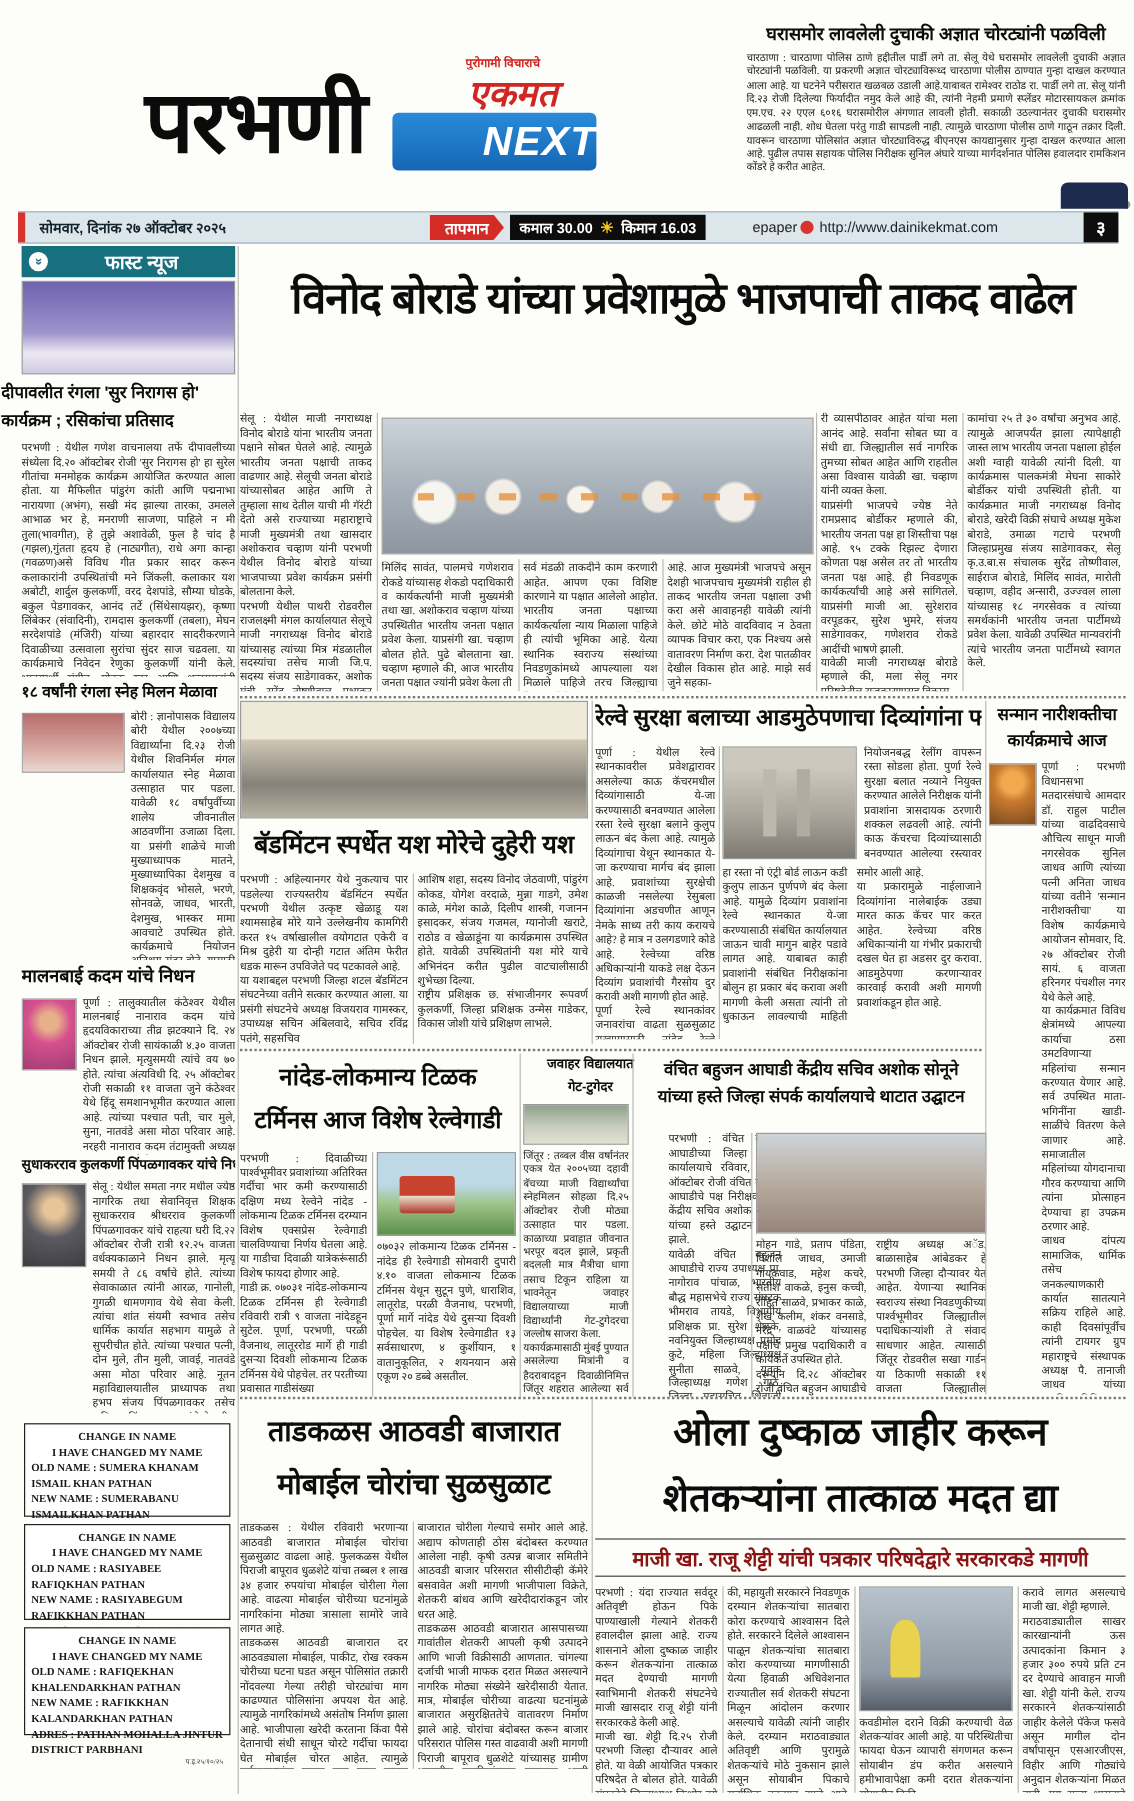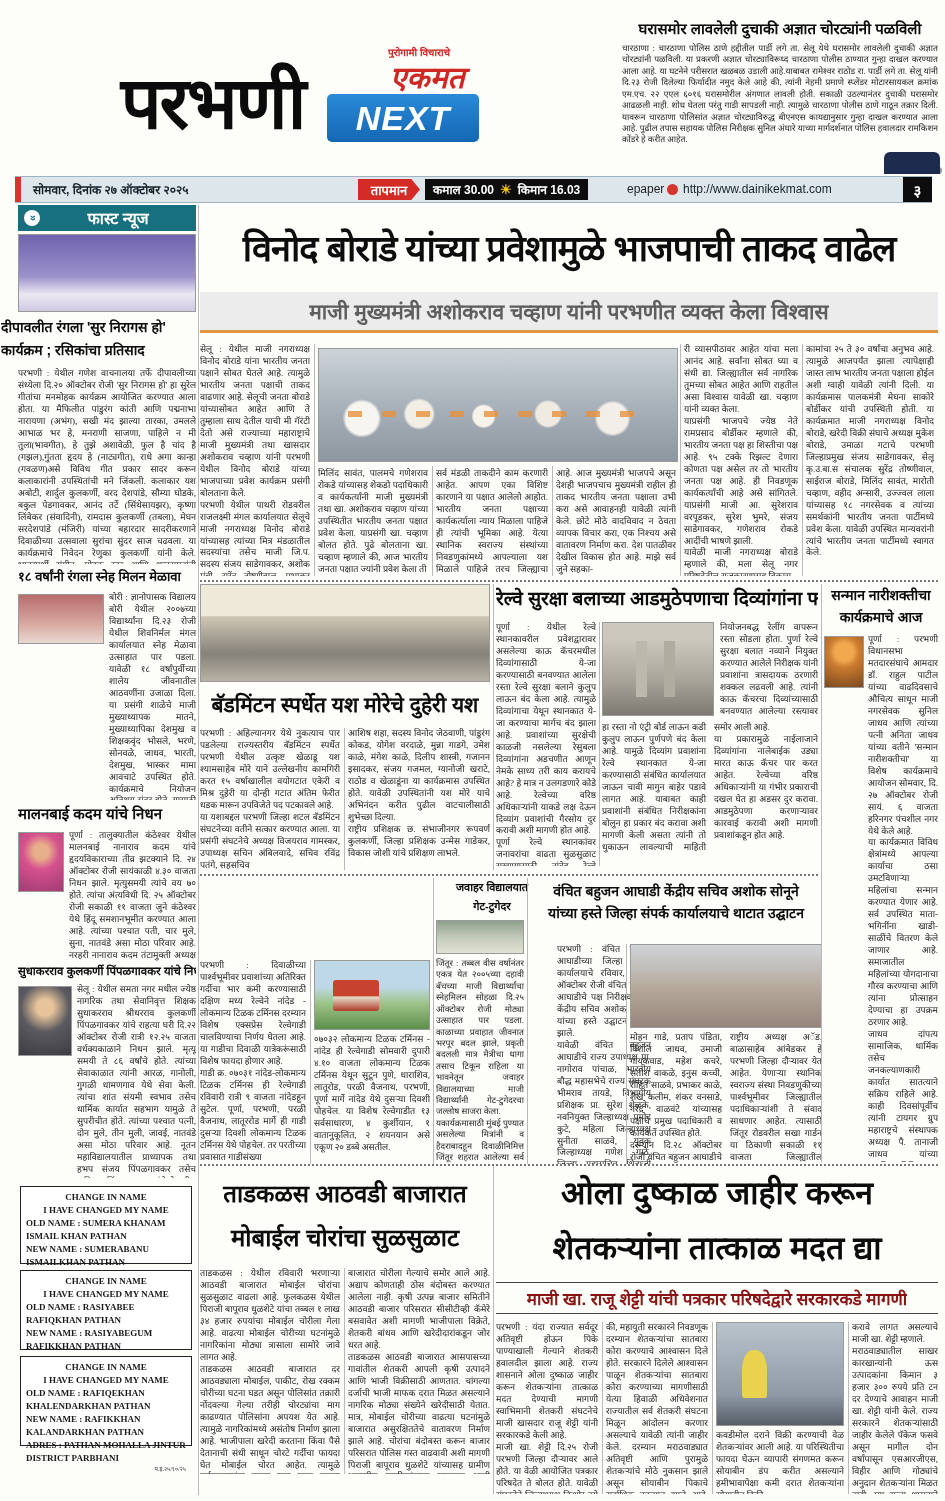--- a/index.html
+++ b/index.html
@@ -50,22 +50,22 @@
 <body>
 
 <div class="page">
 
   <div class="abs" style="left:100px;top:58px;width:225px;height:95px;font-family:'Liberation Sans',sans-serif;
               font-weight:900;font-size:72px;line-height:90px;letter-spacing:-2px;color:#0b0b0b;text-align:center;overflow:hidden;">परभणी</div>
   <div class="abs" style="left:388px;top:45px;width:100px;height:13px;color:#d02724;font-family:'Liberation Sans',sans-serif;
               font-weight:700;font-size:10px;overflow:hidden;">पुरोगामी विचाराचे</div>
   <div class="abs" style="left:390px;top:56px;width:95px;height:38px;color:#d02724;font-family:'Liberation Sans',sans-serif;
               font-weight:900;font-size:30px;font-style:italic;overflow:hidden;">एकमत</div>
-  <div class="abs" style="left:327px;top:94px;width:152px;height:48px;background:linear-gradient(180deg,#2a8ad8,#1567b4);
-              border-radius:5px;display:flex;align-items:center;justify-content:center;">
+  <div class="abs" style="left:327px;top:94px;width:170px;height:48px;background:linear-gradient(180deg,#2a8ad8,#1567b4);
+              border-radius:5px;display:flex;align-items:center;justify-content:flex-end;">
     <span style="color:#fff;font-family:'Liberation Sans',sans-serif;font-weight:900;font-size:34px;
                  font-style:italic;letter-spacing:1px;">NEXT</span>
   </div>
 
   <div class="abs" style="left:622px;top:18px;width:318px;height:152px;">
     <div class="headline" style="position:absolute;left:0;top:0;width:316px;height:22px;font-size:15px;line-height:22px;white-space:nowrap;">घरासमोर लावलेली दुचाकी अज्ञात चोरट्यांनी पळविली</div>
     <div class="body-text" style="position:absolute;left:0;top:25px;width:316px;height:124px;font-size:8.6px;">चारठाणा : चारठाणा पोलिस ठाणे हद्दीतील पार्डी लगे ता. सेलू येथे घरासमोर लावलेली दुचाकी अज्ञात चोरट्यांनी पळविली. या प्रकरणी अज्ञात चोरट्याविरूध्द चारठाणा पोलीस ठाण्यात गुन्हा दाखल करण्यात आला आहे. या घटनेने परीसरात खळबळ उडाली आहे.याबाबत रामेश्वर राठोड रा. पार्डी लगे ता. सेलू यांनी दि.२३ रोजी दिलेल्या फिर्यादीत नमुद केले आहे की, त्यांनी नेहमी प्रमाणे स्प्लेंडर मोटारसायकल क्रमांक एम.एच. २२ एएल ६०१६ घरासमोरील अंगणात लावली होती. सकाळी उठल्यानंतर दुचाकी घरासमोर आढळली नाही. शोध घेतला परंतु गाडी सापडली नाही. त्यामुळे चारठाणा पोलीस ठाणे गाठून तक्रार दिली. यावरून चारठाणा पोलिसांत अज्ञात चोरट्याविरुद्ध बीएनएस कायद्यानुसार गुन्हा दाखल करण्यात आला आहे. पुढील तपास सहायक पोलिस निरीक्षक सुनिल अंघारे याच्या मार्गदर्शनात पोलिस हवालदार रामकिशन कोंडरे हे करीत आहेत.</div>
     <div style="position:absolute;right:-2px;bottom:-4px;width:7px;height:7px;border-radius:50%;background:#9a9a9a;"></div>
   </div>
   <div class="abs" style="left:884px;top:152px;width:56px;height:22px;background:#1d2c4e;border-radius:6px 6px 0 0;"></div>
@@ -138,24 +138,20 @@
     <div class="t">CHANGE IN NAME</div>
     <div class="t">I HAVE CHANGED MY NAME</div>
     <div>OLD NAME :  RAFIQEKHAN KHALENDARKHAN PATHAN</div>
     <div>NEW NAME : RAFIKKHAN KALANDARKHAN PATHAN</div>
     <div style="display:inline;text-align:right;">ADRES : PATHAN MOHALLA JINTUR DISTRICT PARBHANI</div>
     <span class="cin-ref">प.इ.२५/१०/२५</span>
   </div>
 
   <div class="headline" style="position:absolute;left:200px;top:214px;width:738px;height:70px;font-size:36px;line-height:70px;
               white-space:nowrap;letter-spacing:-1px;">विनोद बोराडे यांच्या प्रवेशामुळे भाजपाची ताकद वाढेल</div>
-  <div class="abs" style="left:200px;top:292px;width:738px;height:38px;background:#ececec;border-bottom:3px solid #de9440;
-              display:flex;align-items:center;justify-content:center;">
-    <span class="headline" style="font-size:21px;color:#5e5e5e;white-space:nowrap;">माजी मुख्यमंत्री अशोकराव चव्हाण यांनी परभणीत व्यक्त केला विश्वास</span>
-  </div>
 
   <div class="ph ph-stage" style="left:318px;top:348px;width:360px;height:114px;"></div>
 
   <div class="body-text" style="position:absolute;left:200px;top:344px;width:110px;height:232px;">सेलू : येथील माजी नगराध्यक्ष विनोद बोराडे यांना भारतीय जनता पक्षाने सोबत घेतले आहे. त्यामुळे भारतीय जनता पक्षाची ताकद वाढणार आहे. सेलूची जनता बोराडे यांच्यासोबत आहेत आणि ते तुम्हाला साथ देतील याची मी गॅरंटी देतो असे राज्याच्या महाराष्ट्राचे माजी मुख्यमंत्री तथा खासदार अशोकराव चव्हाण यांनी परभणी येथील विनोद बोराडे यांच्या भाजपाच्या प्रवेश कार्यक्रम प्रसंगी बोलताना केले.
 परभणी येथील पाथरी रोडवरील राजलक्ष्मी मंगल कार्यालयात सेलूचे माजी नगराध्यक्ष विनोद बोराडे यांच्यासह त्यांच्या मित्र मंडळातील सदस्यांचा तसेच माजी जि.प. सदस्य संजय साडेगावकर, अशोक मंत्री, सुरेंद्र तोष्णीवाल, प्रभाकर सुरवसे,</div>
   <div class="body-text" style="position:absolute;left:318px;top:468px;width:110px;height:108px;">मिलिंद सावंत, पालमचे गणेशराव रोकडे यांच्यासह शेकडो पदाधिकारी व कार्यकर्त्यांनी माजी मुख्यमंत्री तथा खा. अशोकराव चव्हाण यांच्या उपस्थितीत भारतीय जनता पक्षात प्रवेश केला. याप्रसंगी खा. चव्हाण बोलत होते. पुढे बोलताना खा. चव्हाण म्हणाले की, आज भारतीय जनता पक्षात ज्यांनी प्रवेश केला ती</div>
   <div class="body-text" style="position:absolute;left:436px;top:468px;width:112px;height:108px;">सर्व मंडळी ताकदीने काम करणारी आहेत. आपण एका विशिष्ट कारणाने या पक्षात आलेलो आहोत. भारतीय जनता पक्षाच्या कार्यकर्त्याला न्याय मिळाला पाहिजे ही त्यांची भूमिका आहे. येत्या स्थानिक स्वराज्य संस्थांच्या निवडणुकांमध्ये आपल्याला यश मिळाले पाहिजे तरच जिल्ह्याचा विकास होईल. वातावरण चांगले</div>
   <div class="body-text" style="position:absolute;left:556px;top:468px;width:120px;height:108px;">आहे. आज मुख्यमंत्री भाजपचे असून देशही भाजपचाच मुख्यमंत्री राहील ही ताकद भारतीय जनता पक्षाला उभी करा असे आवाहनही यावेळी त्यांनी केले. छोटे मोठे वादविवाद न ठेवता व्यापक विचार करा, एक निश्चय असे वातावरण निर्माण करा. देश पातळीवर देखील विकास होत आहे. माझे सर्व जुने सहका-</div>
   <div class="body-text" style="position:absolute;left:684px;top:344px;width:114px;height:232px;">री व्यासपीठावर आहेत यांचा मला आनंद आहे. सर्वांना सोबत घ्या व संधी द्या. जिल्ह्यातील सर्व नागरिक तुमच्या सोबत आहेत आणि राहतील असा विश्वास यावेळी खा. चव्हाण यांनी व्यक्त केला.
 याप्रसंगी भाजपचे ज्येष्ठ नेते रामप्रसाद बोर्डीकर म्हणाले की, भारतीय जनता पक्ष हा शिस्तीचा पक्ष आहे. ९५ टक्के रिझल्ट देणारा कोणता पक्ष असेल तर तो भारतीय जनता पक्ष आहे. ही निवडणूक कार्यकर्त्यांची आहे असे सांगितले. याप्रसंगी माजी आ. सुरेशराव वरपूडकर, सुरेश भुमरे, संजय साडेगावकर, गणेशराव रोकडे आदींची भाषणे झाली.
@@ -179,20 +175,22 @@
 
   <div class="headline" style="position:absolute;left:824px;top:584px;width:114px;height:46px;font-size:14px;line-height:22px;">सन्मान नारीशक्तीचा
 कार्यक्रमाचे आज आयोजन</div>
   <div class="abs" style="left:824px;top:634px;width:114px;height:528px;overflow:hidden;">
     <div class="ph ph-turban" style="position:relative;float:left;width:40px;height:52px;margin:2px 4px 2px 0;"></div>
     <div class="body-text" style="height:528px;">पूर्णा : परभणी विधानसभा मतदारसंघाचे आमदार डॉ. राहुल पाटील यांच्या वाढदिवसाचे औचित्य साधून माजी नगरसेवक सुनिल जाधव आणि त्यांच्या पत्नी अनिता जाधव यांच्या वतीने 'सन्मान नारीशक्तीचा' या विशेष कार्यक्रमाचे आयोजन सोमवार, दि. २७ ऑक्टोबर रोजी सायं. ६ वाजता हरिनगर पंचशील नगर येथे केले आहे.
 या कार्यक्रमात विविध क्षेत्रांमध्ये आपल्या कार्याचा ठसा उमटविणाऱ्या महिलांचा सन्मान करण्यात येणार आहे. सर्व उपस्थित माता-भगिनींना खाडी-साळींचे वितरण केले जाणार आहे. समाजातील महिलांच्या योगदानाचा गौरव करण्याचा आणि त्यांना प्रोत्साहन देण्याचा हा उपक्रम ठरणार आहे.
 जाधव दांपत्य सामाजिक, धार्मिक तसेच जनकल्याणकारी कार्यात सातत्याने सक्रिय राहिले आहे. काही दिवसांपूर्वीच त्यांनी टायगर ग्रुप महाराष्ट्रचे संस्थापक अध्यक्ष पै. तानाजी जाधव यांच्या वाढदिवसानिमित्त एशियन व्हॅस्क्युलर हॉस्पिटल, हैदराबाद यांच्या सहकार्याने मोफत आरोग्य चिकित्सा शिबिराचे आयोजन केले होते. तसेच नवरात्रोत्सवाच्या काळातही त्यांनी श्री साई छत्र नवरात्र समिती आणि दुर्गामाता महोत्सव समितीच्या माध्यमातून महिलांसाठी 'होम मिनिस्टर' हा उपक्रम राबविला होता. या कार्यक्रमास आमदार डॉ. राहुल पाटील यांची प्रमुख उपस्थिती लाभणार आहे. या कार्यक्रमास शहरातील नागरिक, माता-भगिनी यांनी मोठ्या संख्येने उपस्थित राहावे, असे आवाहन सुनिल जाधव व अनिता जाधव यांनी केले आहे.</div>
   </div>
 
+  <div class="headline" style="position:absolute;left:200px;top:880px;width:230px;height:72px;font-size:20px;line-height:36px;">नांदेड-लोकमान्य टिळक
+टर्मिनस आज विशेष रेल्वेगाडी</div>
   <div class="body-text" style="position:absolute;left:200px;top:960px;width:106px;height:204px;">परभणी : दिवाळीच्या पार्श्वभूमीवर प्रवाशांच्या अतिरिक्त गर्दीचा भार कमी करण्यासाठी दक्षिण मध्य रेल्वेने नांदेड - लोकमान्य टिळक टर्मिनस दरम्यान विशेष एक्सप्रेस रेल्वेगाडी चालविण्याचा निर्णय घेतला आहे. या गाडीचा दिवाळी यात्रेकरूंसाठी विशेष फायदा होणार आहे.
 गाडी क्र. ०७०३१ नांदेड-लोकमान्य टिळक टर्मिनस ही रेल्वेगाडी रविवारी रात्री ९ वाजता नांदेडहून सुटेल. पूर्णा, परभणी, परळी वैजनाथ, लातूररोड मार्गे ही गाडी दुसऱ्या दिवशी लोकमान्य टिळक टर्मिनस येथे पोहचेल. तर परतीच्या प्रवासात गाडीसंख्या</div>
   <div class="ph ph-train" style="left:314px;top:960px;width:116px;height:70px;"></div>
   <div class="body-text" style="position:absolute;left:314px;top:1034px;width:116px;height:130px;">०७०३२ लोकमान्य टिळक टर्मिनस - नांदेड ही रेल्वेगाडी सोमवारी दुपारी ४.१० वाजता लोकमान्य टिळक टर्मिनस येथून सुटून पुणे, धाराशिव, लातूरोड, परळी वैजनाथ, परभणी, पूर्णा मार्गे नांदेड येथे दुसऱ्या दिवशी पोहचेल. या विशेष रेल्वेगाडीत १३ सर्वसाधारण, ४ कुर्शीयान, १ वातानुकूलित, २ शयनयान असे एकूण २० डब्बे असतील.</div>
 
   <div class="headline" style="position:absolute;left:448px;top:878px;width:88px;height:38px;font-size:11px;line-height:19px;">जवाहर विद्यालयात गेट-टुगेदर
 कार्यक्रम संपन्न</div>
   <div class="ph ph-school" style="left:436px;top:920px;width:88px;height:34px;"></div>
   <div class="body-text" style="position:absolute;left:436px;top:958px;width:88px;height:206px;font-size:8.6px;">जिंतूर : तब्बल वीस वर्षानंतर एकत्र येत २००५च्या दहावी बॅचच्या माजी विद्यार्थ्यांचा स्नेहमिलन सोहळा दि.२५ ऑक्टोबर रोजी मोठ्या उत्साहात पार पडला. काळाच्या प्रवाहात जीवनात भरपूर बदल झाले, प्रकृती बदलली मात्र मैत्रीचा धागा तसाच टिकून राहिला या भावनेतून जवाहर विद्यालयाच्या माजी विद्यार्थ्यांनी गेट-टुगेदरचा जल्लोष साजरा केला.
 यकार्यक्रमासाठी मुंबई पुण्यात असलेल्या मित्रांनी व हैदराबादहून दिवाळीनिमित्त जिंतूर शहरात आलेल्या सर्व वर्ग मित्रांनी विशेष परिश्रम घेतले.</div>

